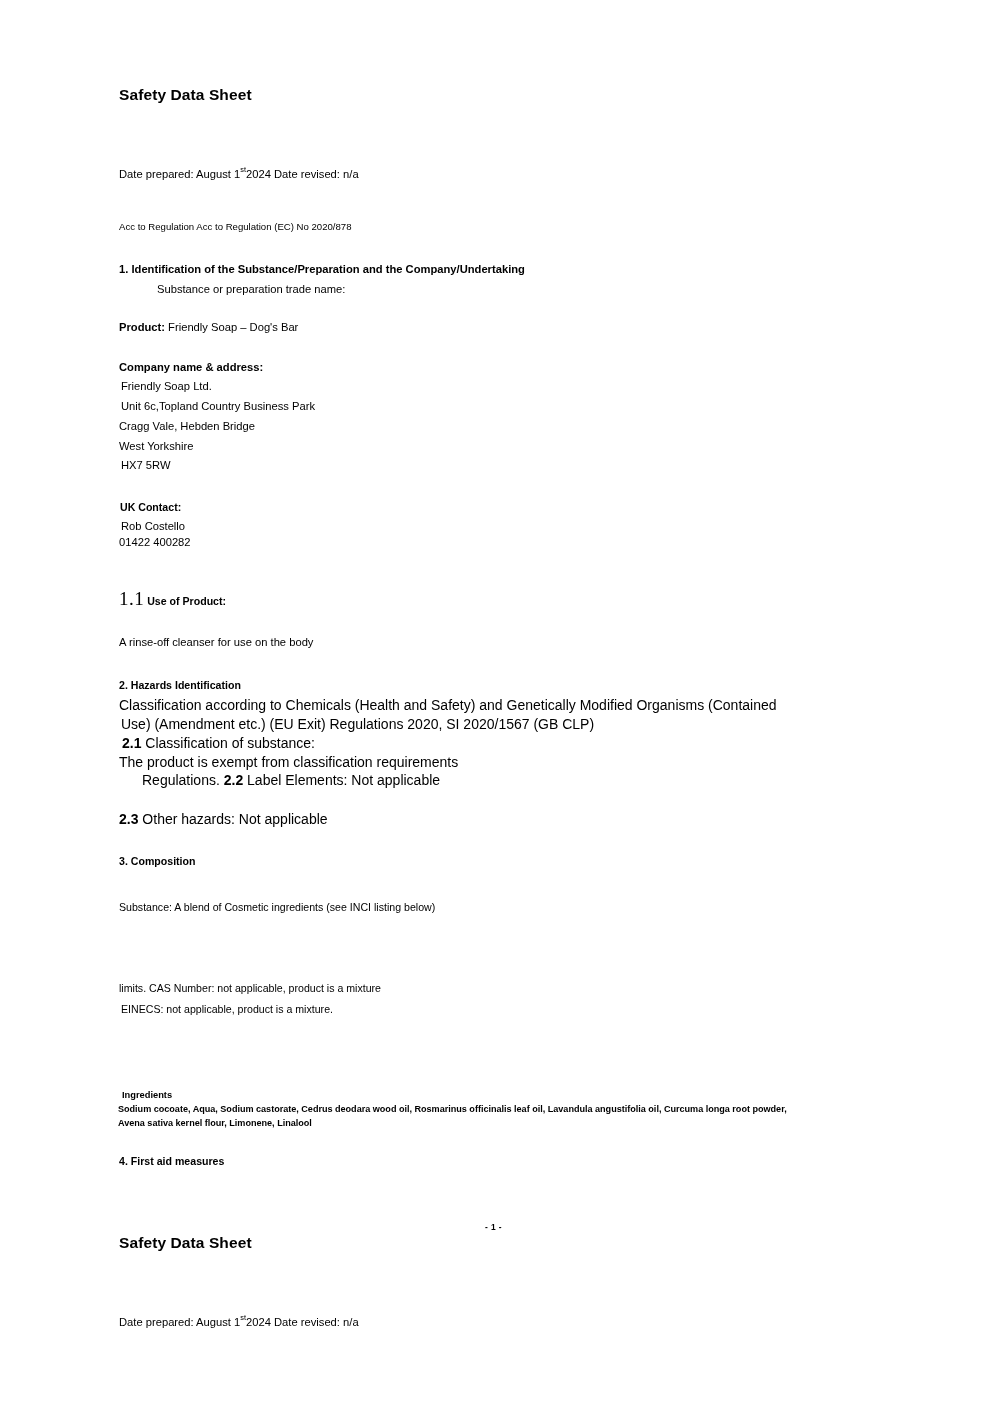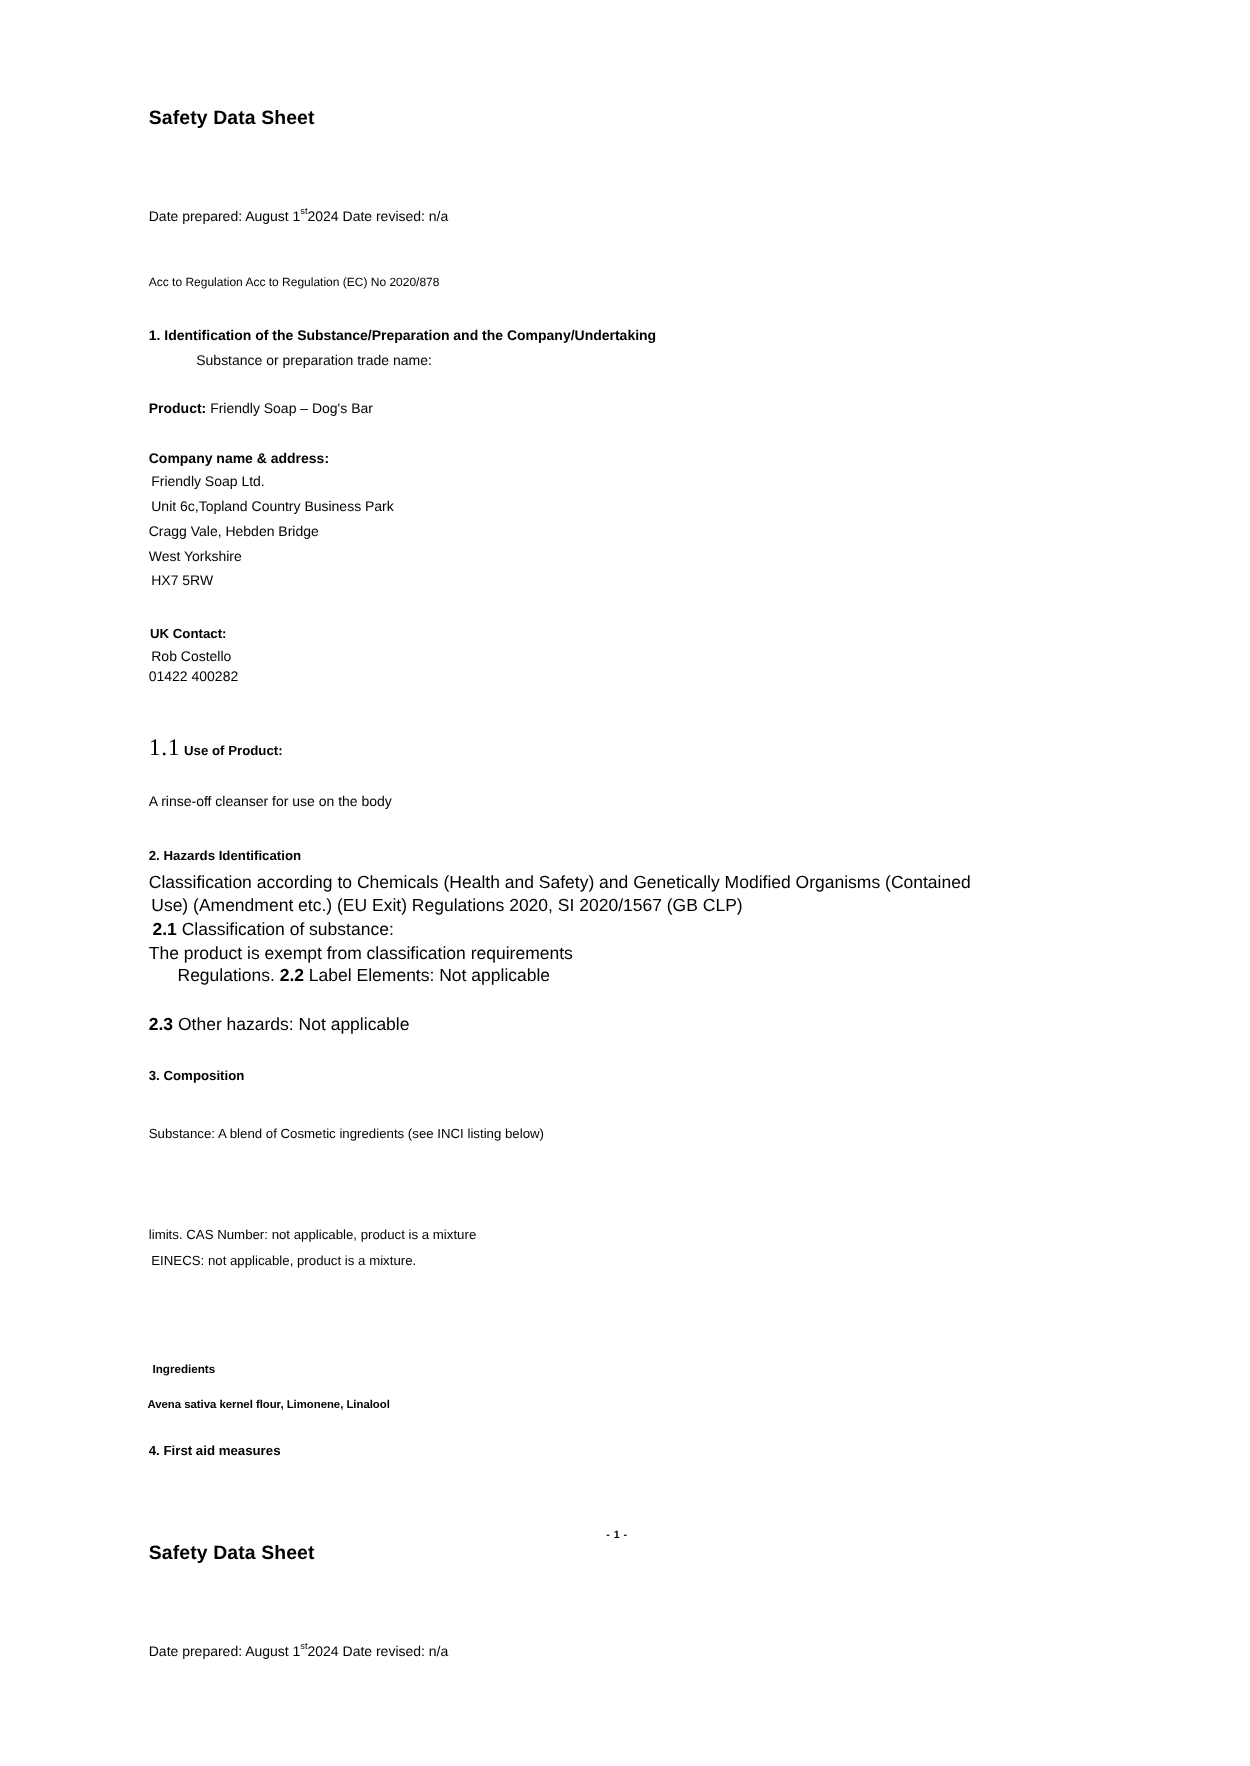--- a/index.html
+++ b/index.html
@@ -131,20 +131,21 @@
   <div class="ln hz-body" style="left:119px; top:811px;"><span class="bold">2.3</span><span>&nbsp;</span><span>Other hazards: Not applicable</span></div>
 
   <div class="ln sec-head" style="left:119px; top:855px;">3. Composition</div>
 
   <div class="ln comp-body" style="left:119px; top:901px;">Substance: A blend of Cosmetic ingredients (see INCI listing below)</div>
 
   <div class="ln comp-body" style="left:119px; top:982px;">limits. CAS Number: not applicable, product is a mixture</div>
   <div class="ln comp-body" style="left:121px; top:1003px;">EINECS: not applicable, product is a mixture.</div>
 
   <div class="ln ing-head" style="left:122px; top:1090px;">Ingredients</div>
+  <div class="ln ing-line" style="left:118px; top:1104px;">Sodium cocoate, Aqua, Sodium castorate, Cedrus deodara wood oil, Rosmarinus officinalis leaf oil, Lavandula angustifolia oil, Curcuma longa root powder,</div>
   <div class="ln ing-line" style="left:118px; top:1118px;">Avena sativa kernel flour, Limonene, Linalool</div>
 
   <div class="ln sec-head" style="left:119px; top:1155px;">4. First aid measures</div>
 
   <div class="ln pagenum" style="left:485px; top:1223px;">- 1 -</div>
 
   <div class="ln doc-title" style="left:119px; top:1234px;">Safety Data Sheet</div>
 
   <div class="ln body-t" style="left:119px; top:1316px;"><span>Date prepared: August 1</span><span class="sup">st</span><span>2024 Date revised: n/a</span></div>
 

